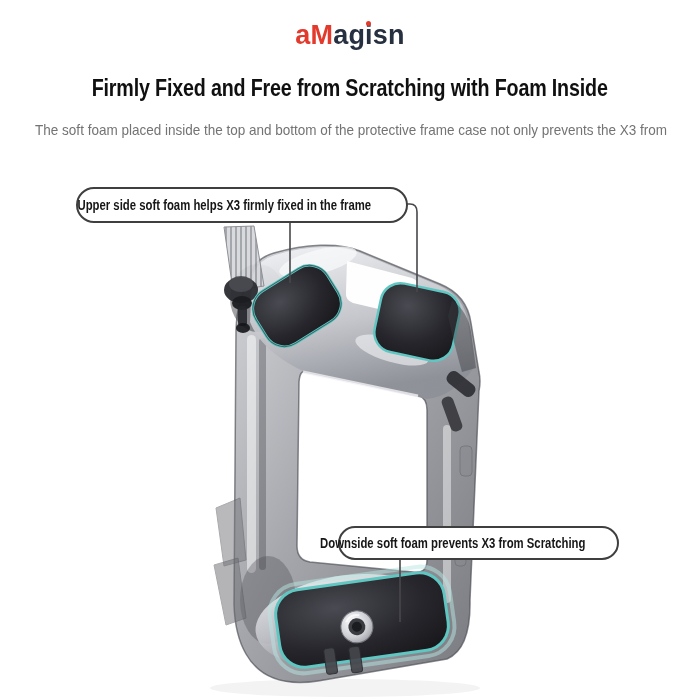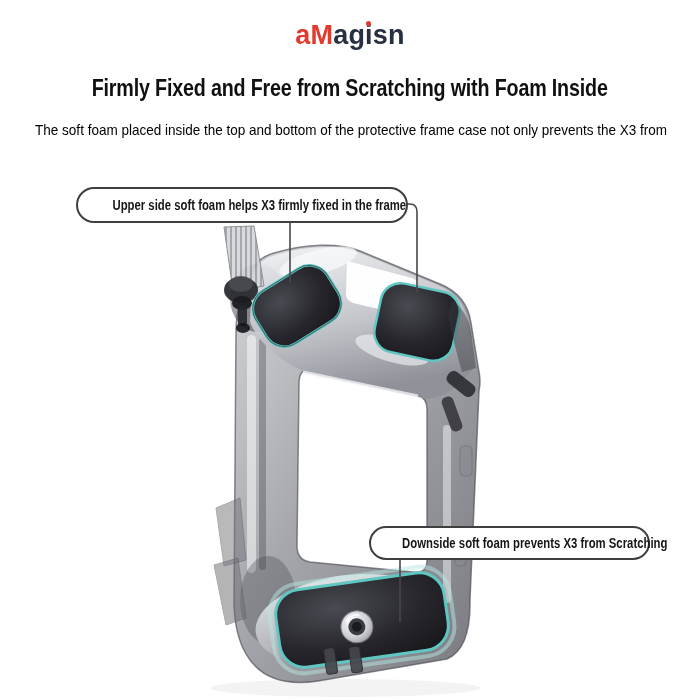--- a/index.html
+++ b/index.html
@@ -12,30 +12,30 @@
   .logo .dark{color:#273040;}
   .logo-i{position:relative;color:#273040;}
   .logo-i::after{content:"";position:absolute;left:50%;top:1px;width:5px;height:5px;margin-left:-2.5px;
         border-radius:50%;background:#e23a2c;}
   
   .headline{position:absolute;top:71px;left:0;width:100%;text-align:center;
         font-size:24px;font-weight:bold;color:#101010;line-height:34px;}
   .squeeze-title{display:inline-block;white-space:nowrap;transform:scaleX(.82);transform-origin:50% 50%;
         letter-spacing:-.2px;}
   .subtitle{position:absolute;top:119px;left:0;width:100%;text-align:center;
-        font-size:15px;color:#000000;line-height:21px;}
+        font-size:15px;color:#737373;line-height:21px;}
   .squeeze-sub{display:inline-block;white-space:nowrap;transform:scaleX(.9);transform-origin:50% 50%;}
   
   .art{position:absolute;left:0;top:0;z-index:1;}
   
   .callout{position:absolute;z-index:2;background:#ffffff;border:2px solid #3f3f3f;border-radius:18px;
-        display:flex;align-items:center;justify-content:flex-start;box-sizing:border-box;
+        display:flex;align-items:center;justify-content:flex-end;box-sizing:border-box;
         font-size:14px;font-weight:bold;color:#161616;}
   .callout-upper{left:76px;top:187px;width:332px;height:36px;}
-  .callout-lower{left:338px;top:526px;width:281px;height:34px;margin-left:31px;}
+  .callout-lower{left:338px;top:526px;width:281px;height:34px;}
   .squeeze-callout{display:inline-block;white-space:nowrap;transform:scaleX(.81);transform-origin:50% 50%;}
 </style>
 </head>
 <body>
 
 <div class="page">
 
   <div class="logo"><span class="red">aM</span><span class="dark">ag</span><span class="logo-i">i</span><span class="dark">sn</span></div>
 
   <div class="headline">

